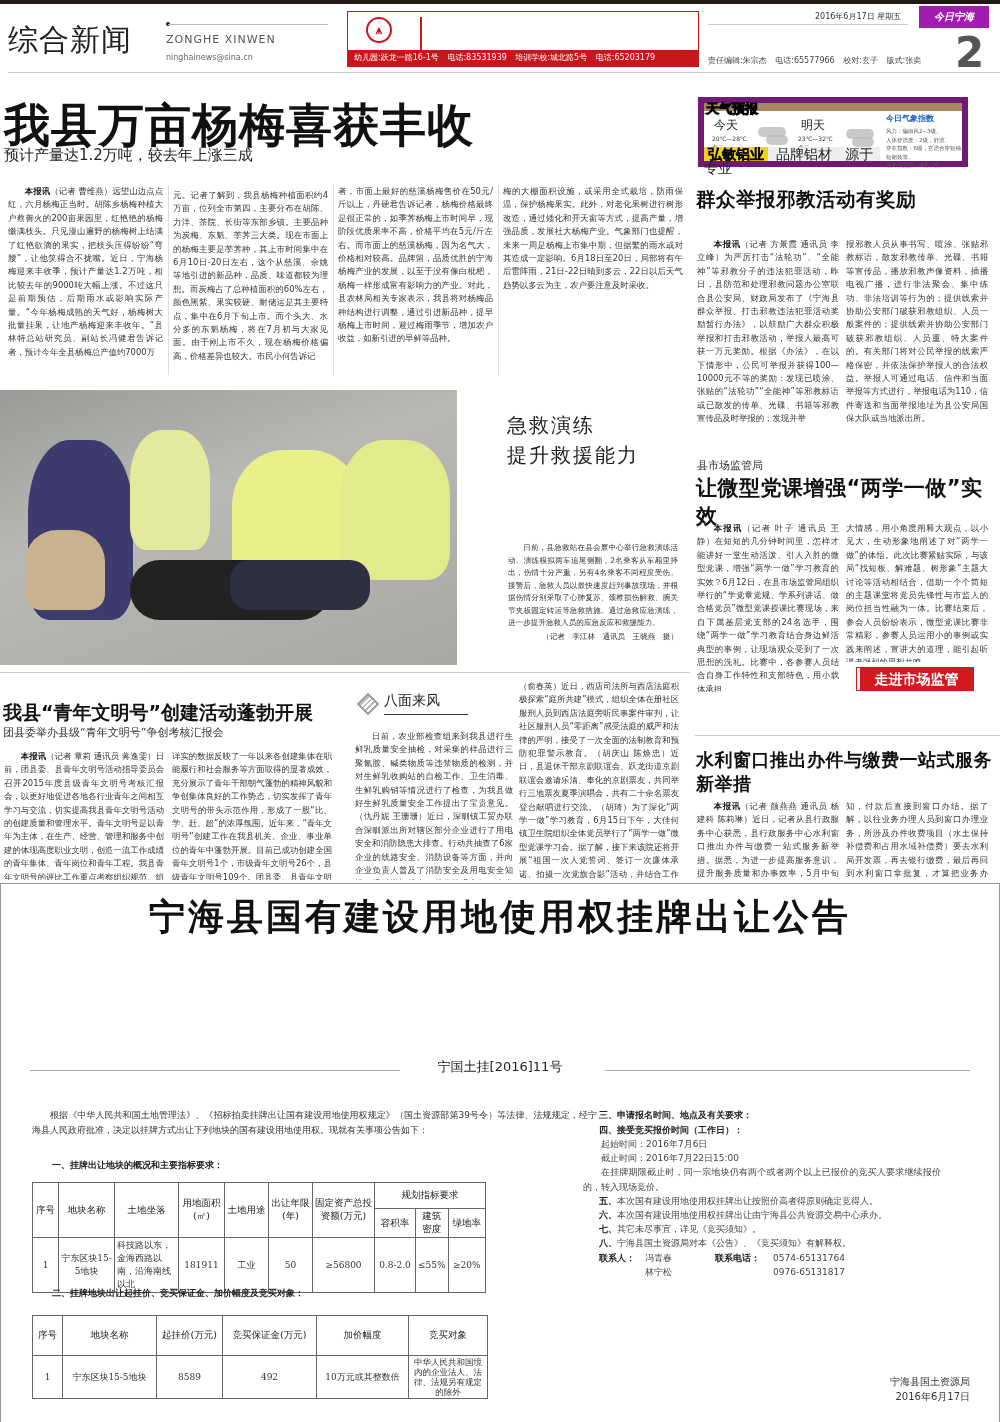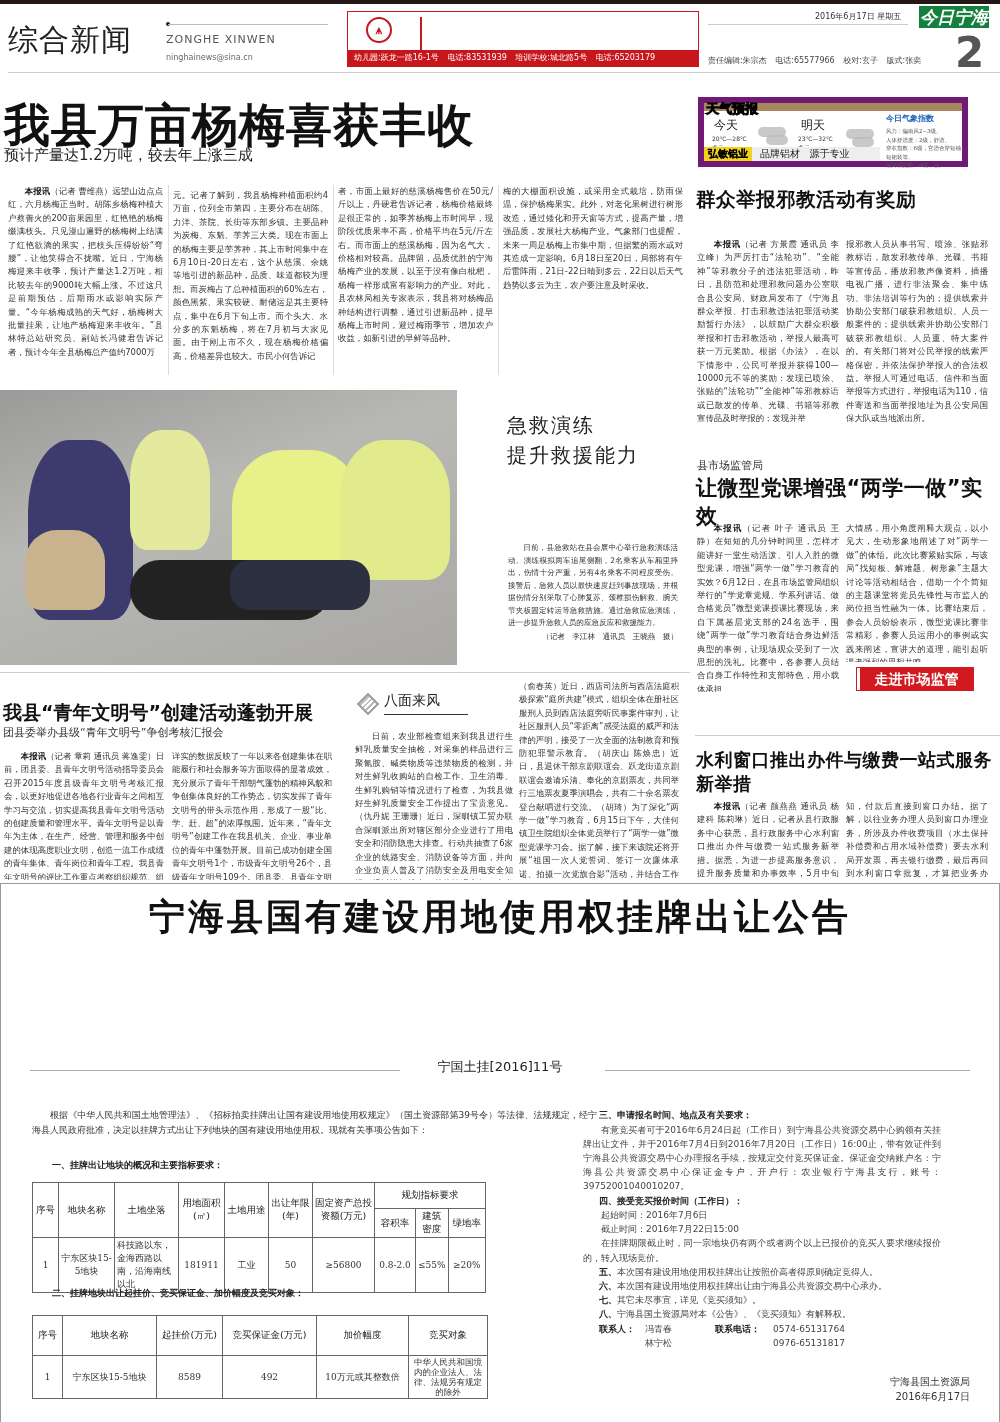--- a/index.html
+++ b/index.html
@@ -10,39 +10,39 @@
 .pinyin{left:166px;top:33px;font-size:11px;color:#555;letter-spacing:1px}
 .email{left:166px;top:53px;font-size:8px;color:#666}
 .dotline{left:168px;top:24px;width:160px;height:1px;background:#bbb}
 .dot{left:166px;top:22px;width:4px;height:4px;border-radius:50%;background:#222}
 .ad{left:347px;top:11px;width:352px;height:56px;border:1px solid #c8161d}
 .ad-logo{position:absolute;left:18px;top:5px;width:26px;height:26px;border:2px solid #c8161d;border-radius:50%;color:#c8161d;font-size:12px;text-align:center;line-height:22px;font-weight:bold}
 .ad-vline{position:absolute;left:72px;top:5px;width:2px;height:34px;background:#c8161d}
 .ad-name{position:absolute;left:82px;top:6px;font-size:22px;font-weight:bold;color:#c8161d;letter-spacing:14px}
 .ad-bar{position:absolute;left:0;bottom:0;width:100%;height:16px;background:#c8161d;color:#fff;font-size:8px;line-height:16px;padding-left:6px;white-space:nowrap;word-spacing:6px}
 .date{left:815px;top:11px;font-size:8px;color:#333}
-.brand{left:919px;top:6px;width:70px;height:22px;background:#15803d;color:#fff;font-size:17px;text-align:center;line-height:22px;font-style:italic;font-weight:bold}
+.brand{left:919px;top:6px;width:70px;height:22px;background:#a21caf;color:#fff;font-size:10px;text-align:center;line-height:22px;font-style:italic;font-weight:bold}
 .editor{left:708px;top:55px;font-size:8px;color:#444;word-spacing:6px}
 .pageno{left:955px;top:28px;font-size:42px;font-weight:bold;color:#555}
 .hr1{left:8px;top:72px;width:992px;height:1px;background:#ccc}
 .hr-mid{left:700px;top:24px;width:210px;height:1px;background:#ccc}
 .h1{left:4px;top:95px;font-size:46px;font-weight:700;color:#111;letter-spacing:1px}
 .h1sub{left:4px;top:146px;font-size:15px;color:#222}
 .col{font-size:8.4px;line-height:13.4px;color:#333;text-align:justify;text-indent:2em}
 .col b{font-weight:bold;color:#111}
 .vline{width:1px;background:#ddd}
 .weather{left:698px;top:97px;width:270px;height:70px;border:6px solid #701a75}
 .wtop{position:absolute;left:0;top:0;width:100%;height:8px;background:#a6875f}
 .wtitle{position:absolute;left:2px;top:-3px;font-size:13px;font-weight:bold;color:#fff;-webkit-text-stroke:1px #000;background:transparent}
 .wday{position:absolute;font-size:12px;color:#222}
 .wtemp{position:absolute;font-size:6px;color:#333}
 .cloud{position:absolute;width:28px;height:10px;background:#bbb;border-radius:6px;opacity:.8}
 .windex{position:absolute;left:182px;top:10px;font-size:8px;color:#1a63b5;font-weight:bold}
 .windex-list{position:absolute;left:182px;top:24px;font-size:5.5px;line-height:8.5px;color:#555;width:84px}
-.wad{position:absolute;left:0;bottom:0;width:176px;height:14px;background:#eee;font-size:10px;line-height:14px;color:#222}
+.wad{position:absolute;left:0;bottom:0;width:176px;height:14px;background:#eee;font-size:14px;line-height:14px;color:#222}
 .wad-brand{display:inline-block;background:#f2d21a;color:#333;font-weight:bold;padding:0 4px;margin-right:8px;-webkit-text-stroke:0.3px #000}
 .rh{font-size:19.5px;font-weight:900;color:#111;letter-spacing:0.5px}
 .rsub{font-size:11px;color:#333}
 .photo{left:0;top:390px;width:457px;height:275px;background:linear-gradient(160deg,#9a9a98 0%,#b8b8b5 40%,#a9a8a4 100%);overflow:hidden}
 .fig{position:absolute;border-radius:40% 40% 20% 20%}
 .caption-h{left:507px;top:410px;font-size:20px;line-height:30px;color:#222;letter-spacing:2px}
 .cap-body{left:508px;top:542px;width:170px;font-size:7.6px;line-height:12.5px;color:#333;text-indent:2em;text-align:justify}
 .cap-credit{left:520px;top:632px;width:158px;font-size:7.6px;color:#333;text-align:right;word-spacing:5px}
 .tag-red{left:857px;top:668px;width:116px;height:22px;background:#d2191f;color:#fff;font-size:14px;font-weight:900;text-align:center;line-height:22px;border-left:3px solid #fff;outline:1px solid #d2191f}
 .h2{left:3px;top:700px;font-size:19px;font-weight:900;color:#111}
@@ -241,21 +241,20 @@
     <td>8589</td>
     <td>492</td>
     <td>10万元或其整数倍</td>
     <td style="text-align:center;font-size:8.5px;line-height:10px">中华人民共和国境内的企业法人、法律、法规另有规定的除外</td>
   </tr>
 </tbody>
   </table>
 
 <div class="abs nright" style="left:583px;top:1108px;width:358px">
   <div class="nh" style="padding-left:16px">三、申请报名时间、地点及有关要求：</div>
-  <div class="ind">有意竞买者可于2016年6月24日起（工作日）到宁海县公共资源交易中心购领有关挂牌出让文件，并于2016年7月4日到2016年7月20日（工作日）16:00止，带有效证件到宁海县公共资源交易中心办理报名手续，按规定交付竞买保证金。保证金交纳账户名：宁海县公共资源交易中心保证金专户，开户行：农业银行宁海县支行，账号：39752001040010207。</div>
   <div class="nh" style="padding-left:16px">四、接受竞买报价时间（工作日）：</div>
   <div class="ind">起始时间：2016年7月6日</div>
   <div class="ind">截止时间：2016年7月22日15:00</div>
   <div class="ind">在挂牌期限截止时，同一宗地块仍有两个或者两个以上已报价的竞买人要求继续报价的，转入现场竞价。</div>
   <div style="padding-left:16px"><b>五、</b><span>本次国有建设用地使用权挂牌出让按照价高者得原则确定竞得人。</span></div>
   <div style="padding-left:16px"><b>六、</b><span>本次国有建设用地使用权挂牌出让由宁海县公共资源交易中心承办。</span></div>
   <div style="padding-left:16px"><b>七、</b><span>其它未尽事宜，详见《竞买须知》。</span></div>
   <div style="padding-left:16px"><b>八、</b><span>宁海县国土资源局对本《公告》、《竞买须知》有解释权。</span></div>
   <div style="padding-left:16px;display:flex">
     <b style="width:46px">联系人：</b>

